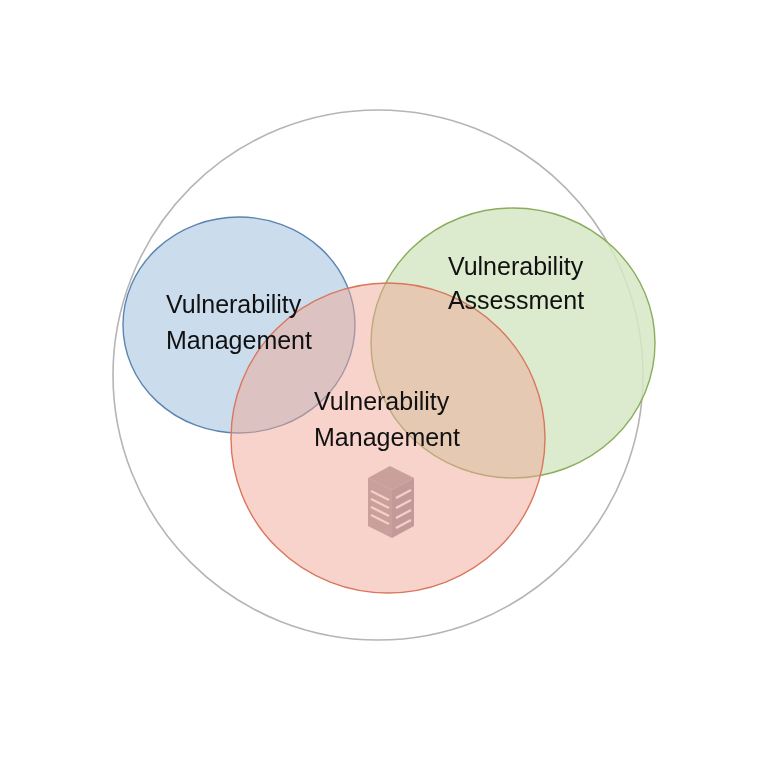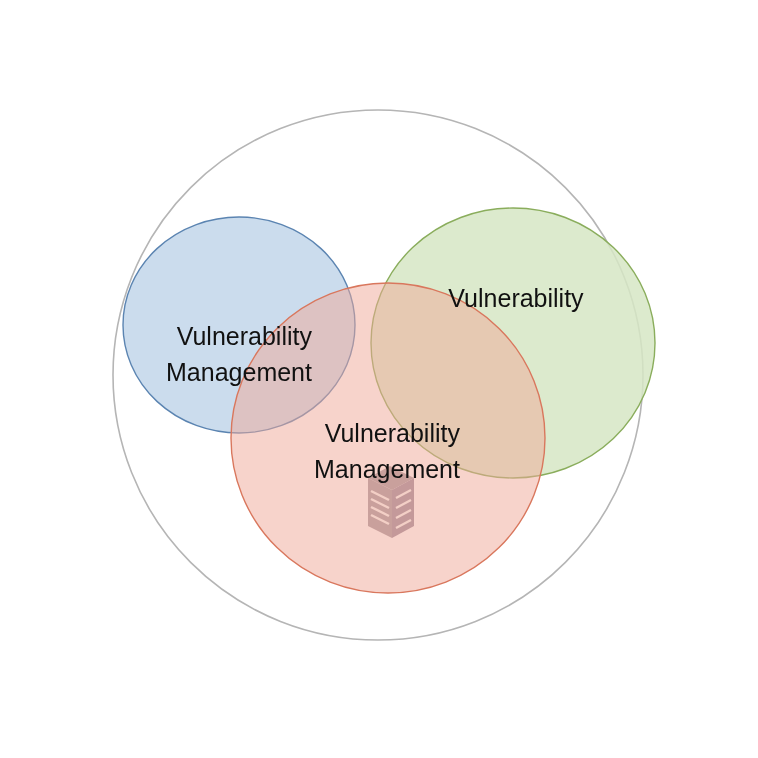--- a/index.html
+++ b/index.html
@@ -1,20 +1,20 @@
 <!DOCTYPE html>
 <html><head>
   <meta charset="utf-8">
   <style>
     html, body { margin: 0; padding: 0; background: #ffffff; }
     body { width: 758px; height: 758px; position: relative; overflow: hidden;
       font-family: "Liberation Sans", "DejaVu Sans", sans-serif; }
     svg { position: absolute; left: 0; top: 0; }
     .label { position: absolute; color: #111; font-size: 25px; line-height: 36px;
-      text-align: right; white-space: nowrap; transform: translateX(-50%); margin-top: 32px; }
+      text-align: left; white-space: nowrap; transform: translateX(-50%); }
     .label span { display: block; }
   </style>
 </head>
 <body>
 
 <svg width="758" height="758" viewBox="0 0 758 758">
   <circle cx="378" cy="375" r="265" fill="none" stroke="#b5b5b5" stroke-width="1.6"></circle>
   <ellipse cx="239" cy="325" rx="116" ry="108" fill="#c2d6ea" fill-opacity="0.85" stroke="#5b84b1" stroke-width="1.4"></ellipse>
   <ellipse cx="513" cy="343" rx="142" ry="135" fill="#d6e6c4" fill-opacity="0.85" stroke="#8aad5c" stroke-width="1.4"></ellipse>
   <ellipse cx="388" cy="438" rx="157" ry="155" fill="#f0a898" fill-opacity="0.5" stroke="#d9775d" stroke-width="1.4"></ellipse>
@@ -36,18 +36,19 @@
   </g>
 </svg>
 
 <div class="label" style="left:239px; top:286px;">
   <span>Vulnerability</span>
   <span>Management</span>
 </div>
 
 <div class="label" style="left:516px; top:249px; line-height:34px;">
   <span>Vulnerability</span>
+  <span>Assessment</span>
 </div>
 
 <div class="label" style="left:387px; top:383px;">
   <span>Vulnerability</span>
   <span>Management</span>
 </div>
 
 </body></html>

